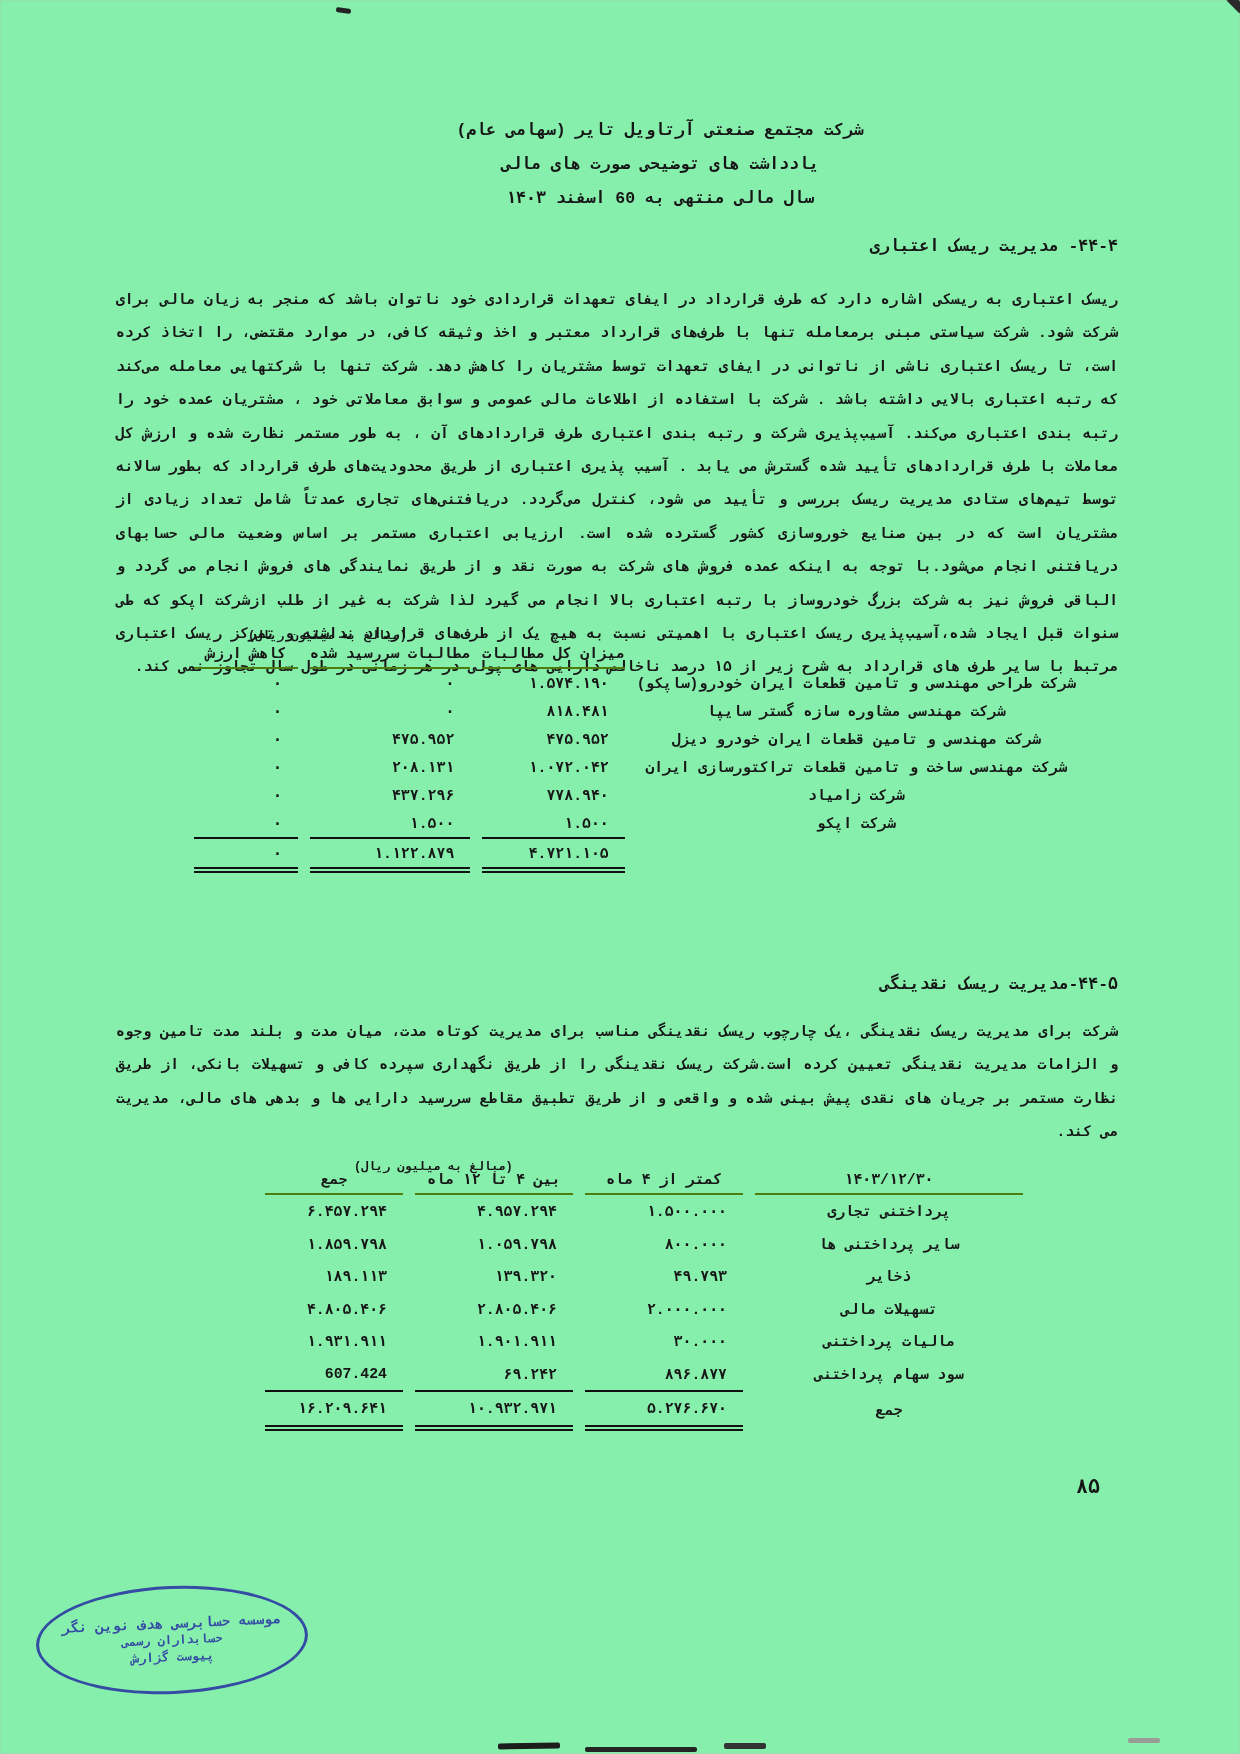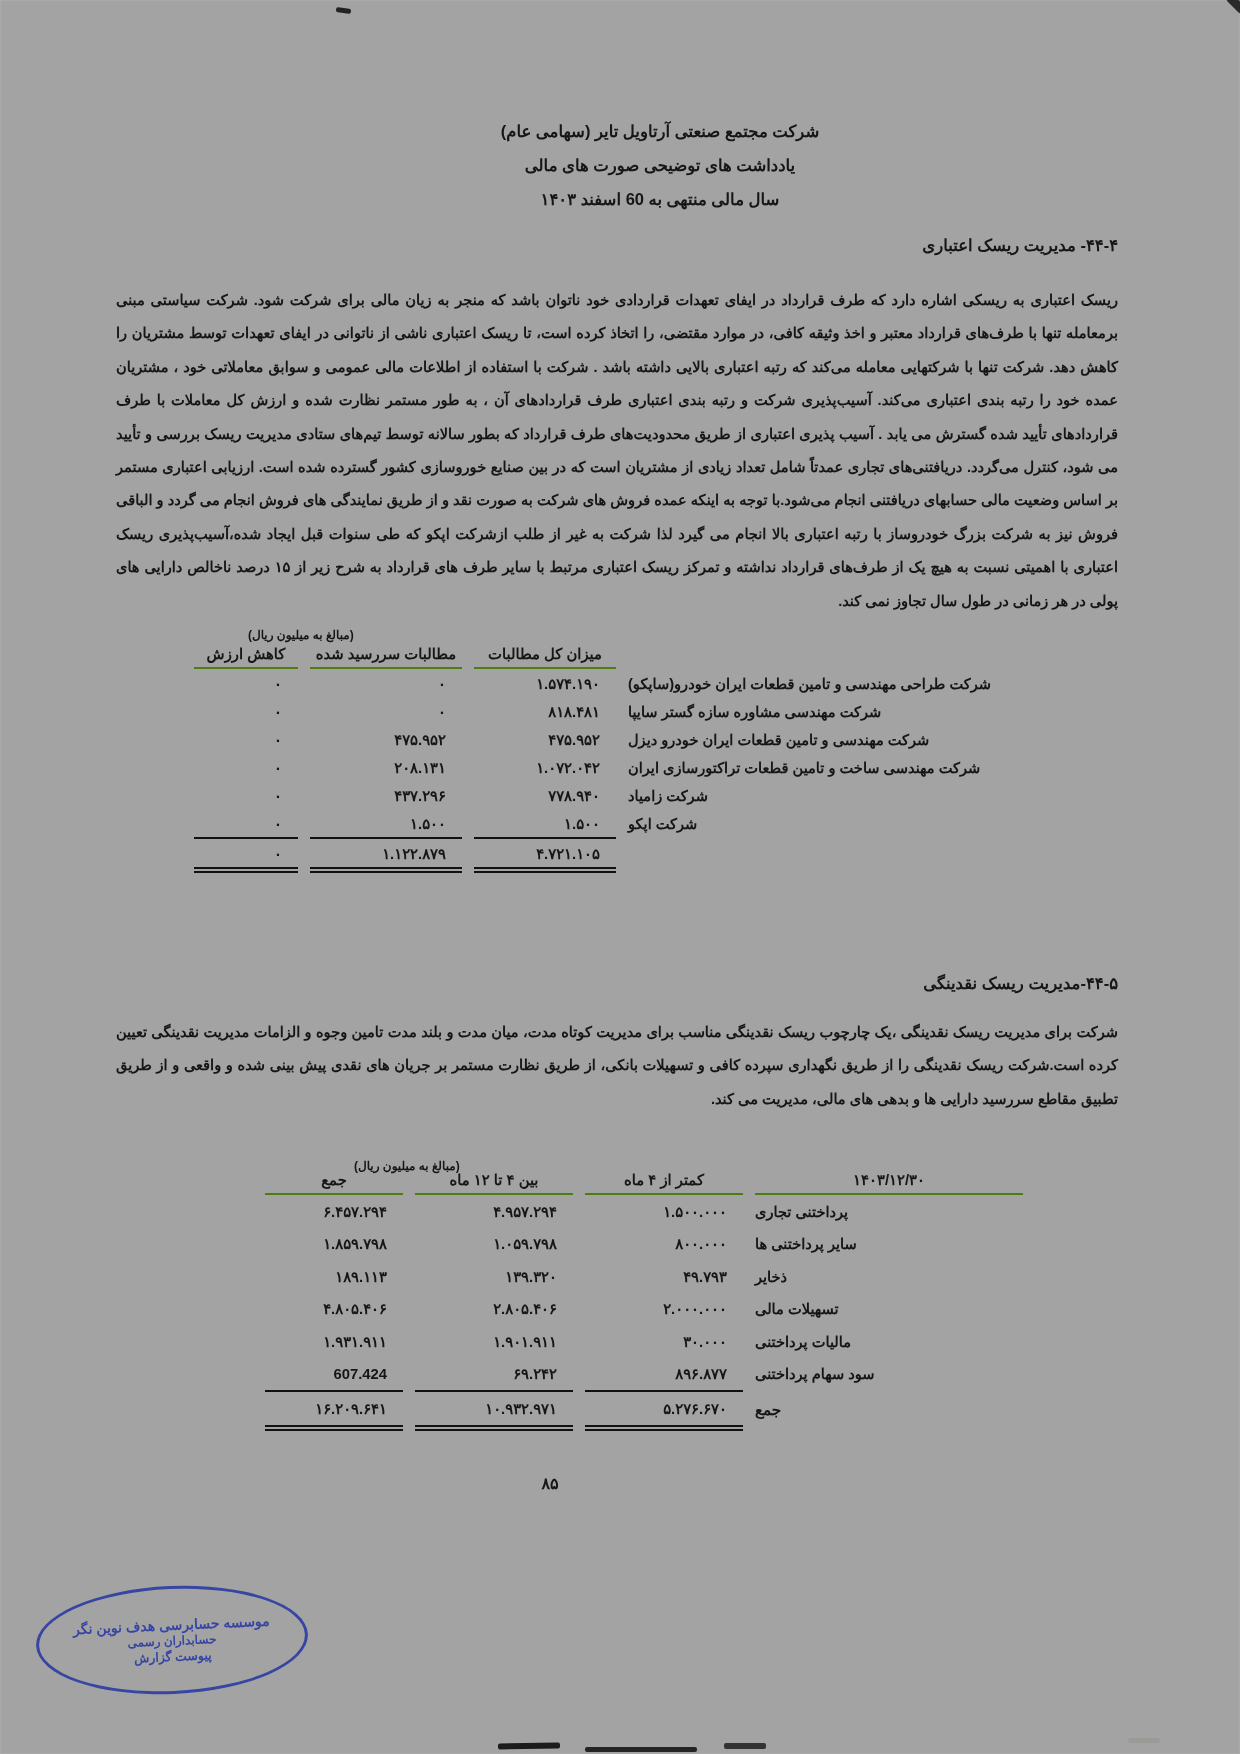--- a/index.html
+++ b/index.html
@@ -1,19 +1,19 @@
 <!DOCTYPE html>
 <html lang="fa"><head>
 <meta charset="utf-8">
 <style>
   html,body{margin:0;padding:0;background:#d8d8d4;}
   .page{
     position:relative;width:1240px;height:1754px;margin:0 auto;
-    background:#a3a3a3;color:#161616;overflow:hidden;direction:rtl;
-    font-family:Liberation Sans, sans-serif;
+    background:#86efac;color:#161616;overflow:hidden;direction:rtl;
+    font-family:Liberation Mono, monospace;
     box-shadow:inset 0 0 2px #bbb;
   }
   
   .doc-header{
     position:absolute;top:114px;left:220px;right:140px;
     text-align:center;font-weight:bold;font-size:16.5px;line-height:34px;
   }
   
   .sec-heading{position:absolute;right:122px;font-weight:bold;font-size:16.5px;white-space:nowrap;text-align:right;}
   #sec1-heading{top:236px;}
@@ -32,32 +32,32 @@
   
   table{position:absolute;border-collapse:separate;direction:rtl;table-layout:fixed;}
   #credit-table{left:182px;top:632px;border-spacing:12px 0;}
   #liquidity-table{left:253px;top:1158px;border-spacing:12px 0;}
   th,td{padding:0;font-weight:bold;}
   .col-head{
     text-align:center;font-size:14.8px;white-space:nowrap;
     border-bottom:2px solid #4d7c0f;padding-bottom:5px;vertical-align:bottom;height:30px;
   }
   .date-head{direction:ltr;}
-  .lbl{text-align:left;white-space:nowrap;font-size:14.6px;vertical-align:middle;}
+  .lbl{text-align:center;white-space:nowrap;font-size:14.6px;vertical-align:middle;}
   .num{direction:ltr;text-align:right;padding-right:16px;font-size:14.8px;vertical-align:middle;}
   #credit-table td{height:28px;}
   #liquidity-table td{height:32.5px;}
   tr.total-row td.num{
     border-top:2px solid #111;border-bottom:6px double #111;height:38px;
   }
   tr.total-row td.lbl{font-size:15.2px;}
   
   .page-number{
-    position:absolute;top:1474px;left:0;right:140px;text-align:center;
-    font-size:16px;font-weight:bold;
+    position:absolute;top:1474px;left:0;right:140px;
+    font-size:20px;font-weight:bold;
   }
   
   .stamp{
     position:absolute;left:36px;top:1586px;width:266px;height:102px;
     border:3.5px solid #2e3fa3;border-radius:50%;
     transform:rotate(-2.5deg);
     display:flex;flex-direction:column;justify-content:center;align-items:center;
     color:#2e3fa3;gap:1px;opacity:.92;
   }
   .stamp .s1{font-size:14px;font-weight:bold;white-space:nowrap;}

